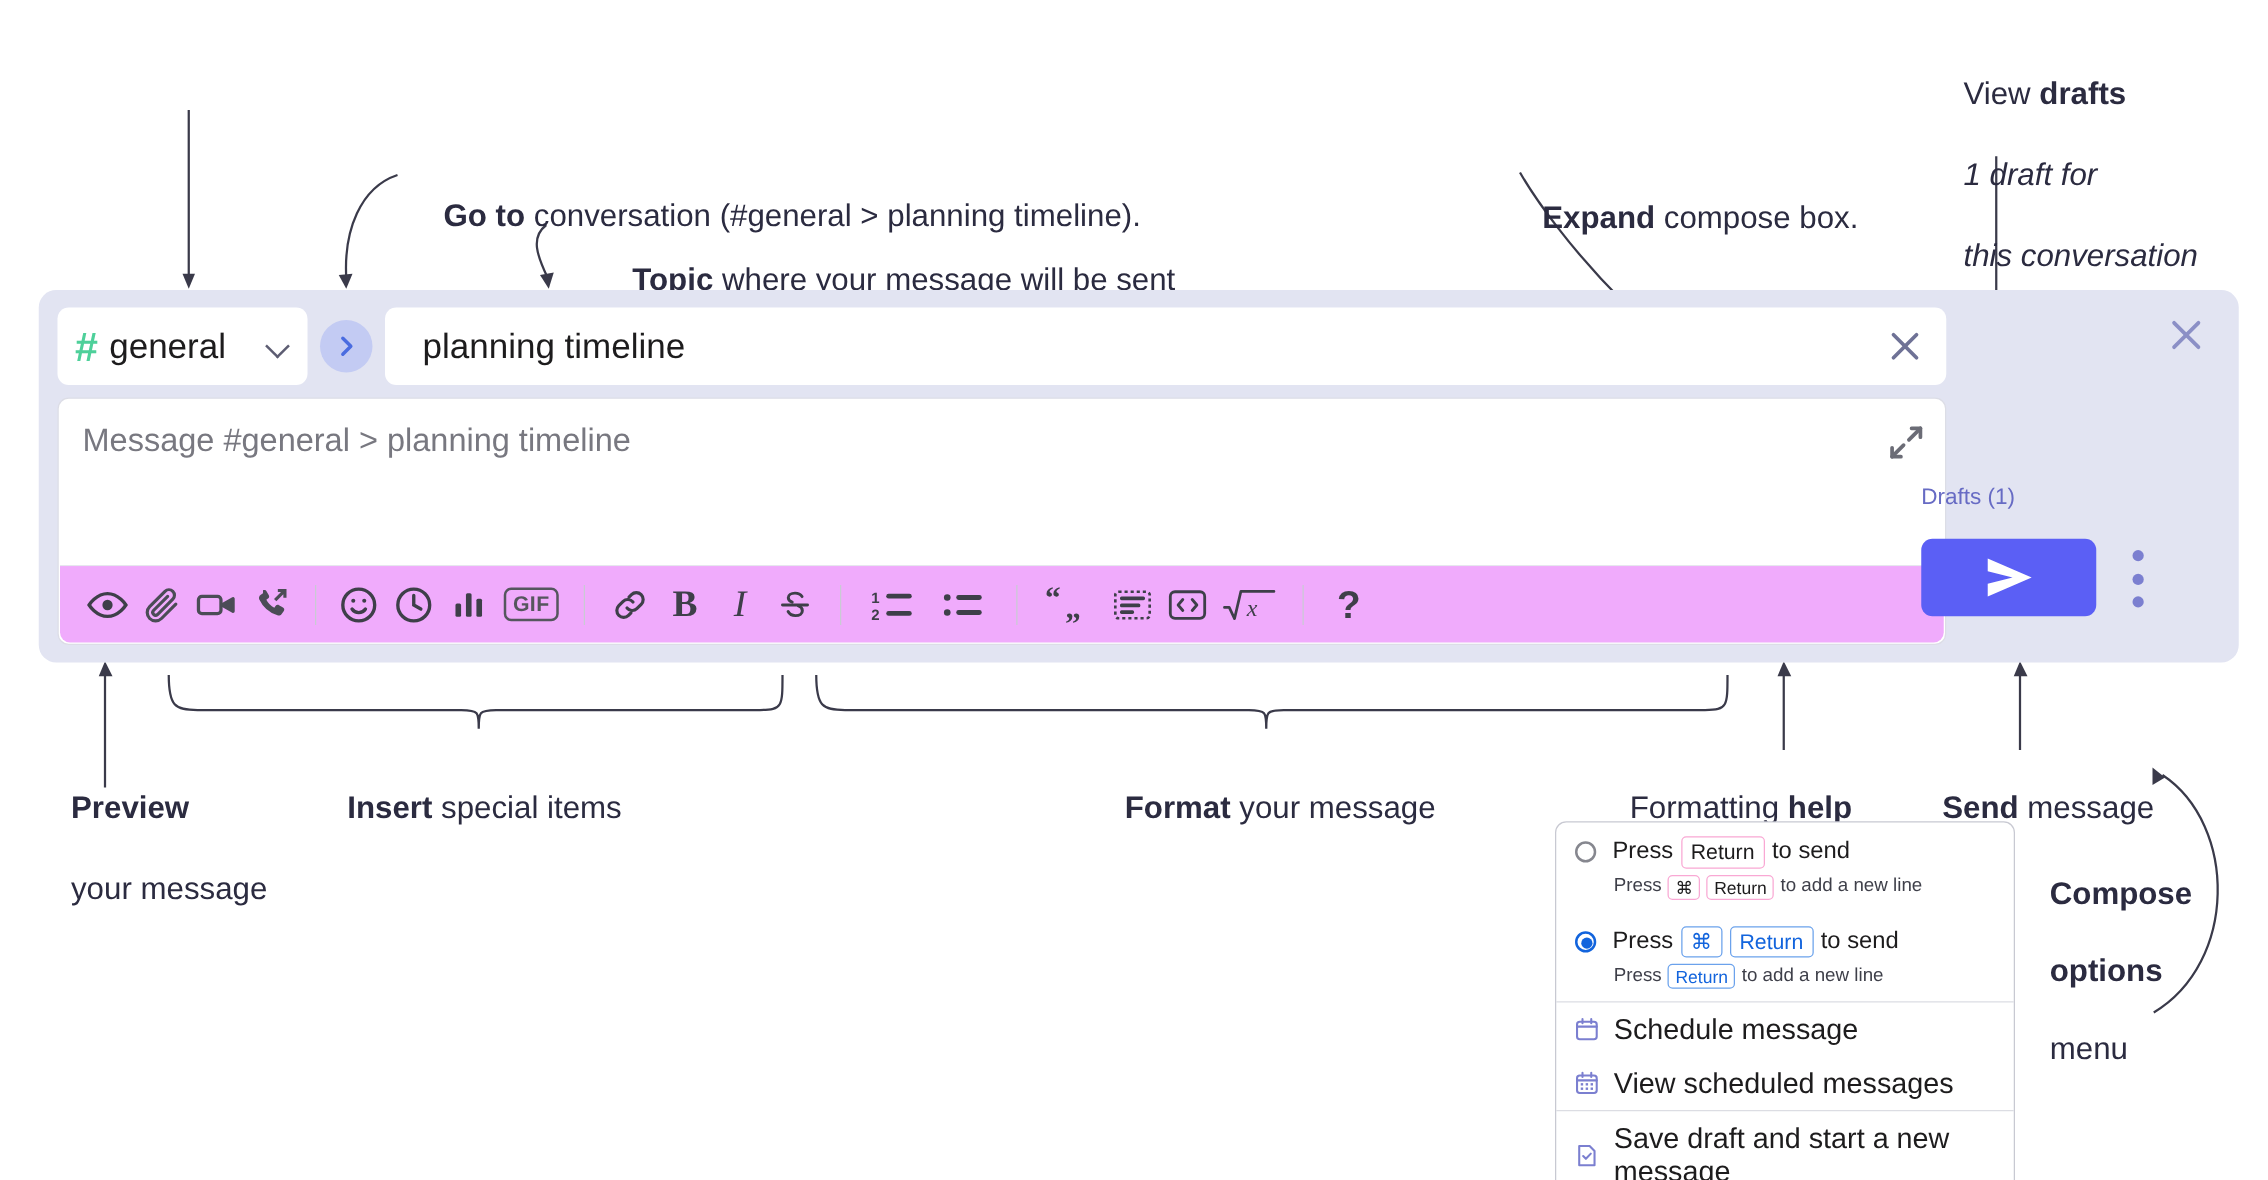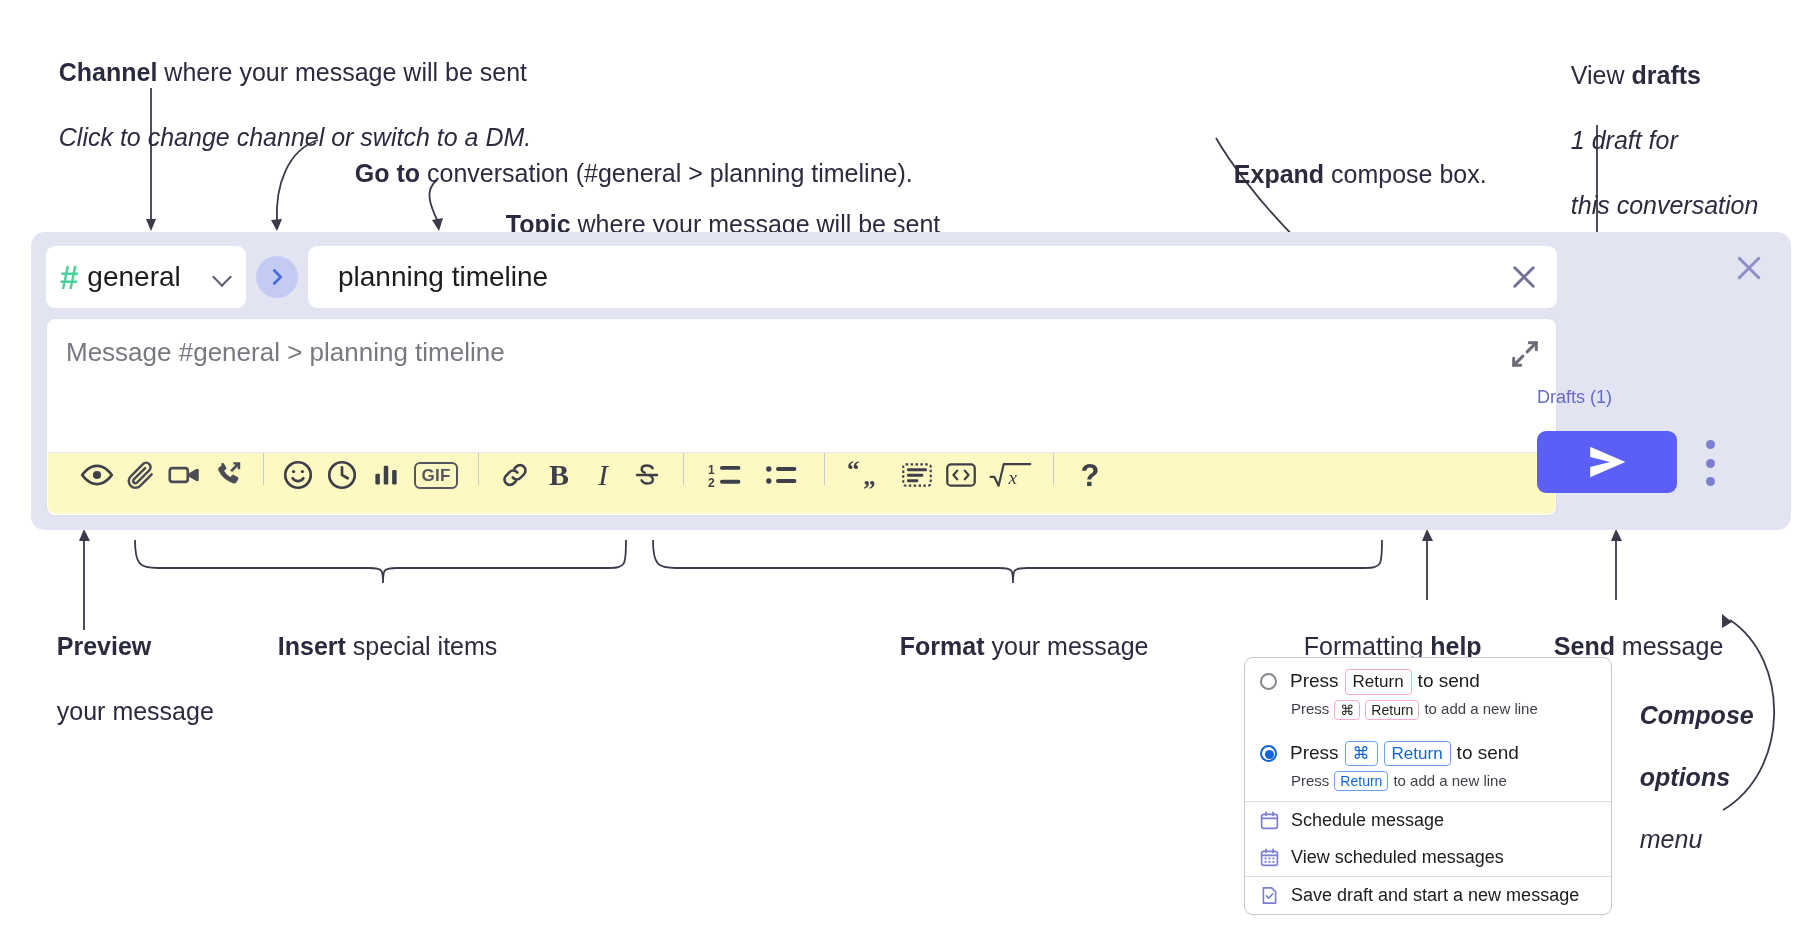--- a/index.html
+++ b/index.html
@@ -81,25 +81,25 @@
   }
   .msg-ph {
     position: absolute; left: 19px; top: 18px;
     font-size: 26px; color: #787880;
   }
   .expand-btn { position: absolute; right: 14px; top: 18px; width: 34px; height: 34px; cursor: pointer; }
 
   .toolbar {
     position: absolute; left: 1px; right: 1px; bottom: 1px;
     height: 62px;
-    background: #fef9c3;
+    background: #f0abfc;
     border-top: 1px solid #e6e7ee;
     border-radius: 0 0 8px 8px;
-    display: flex; 
-    padding-left: 27px;
+    display: flex; align-items: center;
+    padding-left: 16px;
   }
   .tb { width: 44px; height: 44px; display: flex; align-items: center; justify-content: center; cursor: pointer; flex: none; }
   .tb.wide { width: 56px; }
   .tb-sep { width: 1px; height: 32px; background: #c9cad4; margin: 0 12px; flex: none; }
   .tb-sep.s2 { margin: 0 14px; }
   .gif-box {
     border: 2.4px solid #55565e; border-radius: 6px;
     font-size: 17px; font-weight: 700; color: #55565e;
     padding: 3px 5px; letter-spacing: .3px; line-height: 1;
   }
@@ -140,21 +140,21 @@
   .m-line { font-size: 19px; color: #1d1c1d; display: flex; align-items: center; gap: 6px; line-height: 1.1; flex-wrap: nowrap; }
   .m-sub { font-size: 15px; color: #3e3f49; display: flex; align-items: center; gap: 5px; line-height: 1.1; }
   .key {
     border: 1px solid #f9a8d4; border-radius: 4px;
     padding: 2px 7px; font-size: 17px; color: #1d1c1d; line-height: 1.15;
     display: inline-block;
   }
   .key.sm { font-size: 14px; padding: 1px 5px; }
   .key.blue { border-color: #6ba2ec; color: #1264dd; }
   .m-div { height: 1px; background: #dcdde3; }
-  .m-item { display: flex; align-items: center; gap: 11px; padding: 8px 14px; font-size: 18px; color: #1d1c1d; cursor: pointer; }
+  .m-item { display: flex; align-items: center; gap: 11px; padding: 8px 14px; font-size: 23px; color: #1d1c1d; cursor: pointer; }
   .m-item svg { flex: none; }
 </style>
 </head>
 <body>
 
 <div id="stage">
 
   <svg id="leaders" viewBox="0 0 1814 944">
     <g fill="none" stroke="#3a3a4a" stroke-width="1.8">
 
@@ -189,24 +189,20 @@
     </g>
 
     <g fill="none" stroke="#3a3a4a" stroke-width="1.8">
 
       <path d="M135 540 C 135 565, 140 568, 158 568 L 369 568 C 383 568, 383 570, 383 583 C 383 570, 383 568, 397 568 L 608 568 C 626 568, 626 565, 626 540"></path>
 
       <path d="M653 540 C 653 565, 658 568, 676 568 L 999 568 C 1013 568, 1013 570, 1013 583 C 1013 570, 1013 568, 1027 568 L 1364 568 C 1382 568, 1382 565, 1382 540"></path>
     </g>
   </svg>
 
-  <div class="anno a-lg" style="left:31px; top:23px;">
-    <span><b>Channel</b><span> where your message will be sent</span></span><br>
-    <i>Click to change channel or switch to a DM.</i>
-  </div>
 
   <div class="anno a-lg" style="left:327px; top:124px;">
     <b>Go to</b><span> conversation (#general &gt; planning timeline).</span>
   </div>
 
   <div class="anno a-lg" style="left:478px; top:175px;">
     <b>Topic</b><span> where your message will be sent</span>
   </div>
 
   <div class="anno a-lg" style="left:1206px; top:125px;">
@@ -233,21 +229,21 @@
   </div>
 
   <div class="anno a-lg" style="left:1276px; top:597px;">
     <span>Formatting </span><b>help</b>
   </div>
 
   <div class="anno a-lg" style="left:1526px; top:597px;">
     <b>Send</b><span> message</span>
   </div>
 
-  <div class="anno a-lg" style="left:1612px; top:669px; line-height:1.24;font-style:italic;">
+  <div class="anno a-lg" style="left:1612px; top:669px; line-height:1.24;">
     <b>Compose</b><br>
     <b>options</b><br>
     <span>menu</span>
   </div>
 
   <div id="compose">
 
     <div id="composeInner">
 
       <div class="hdr-row">

